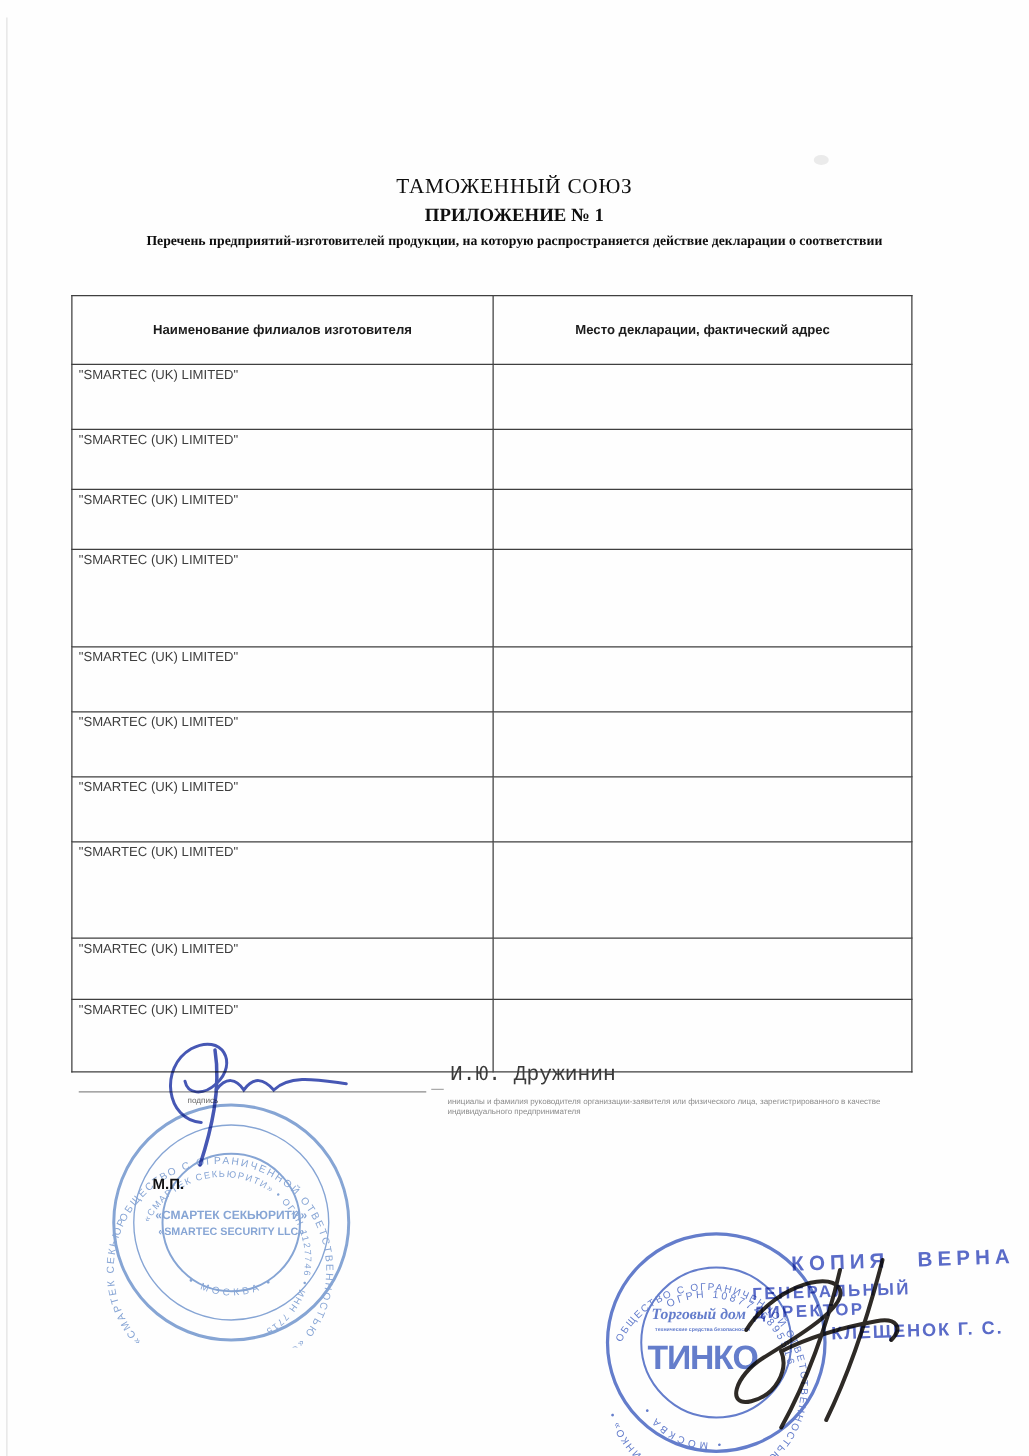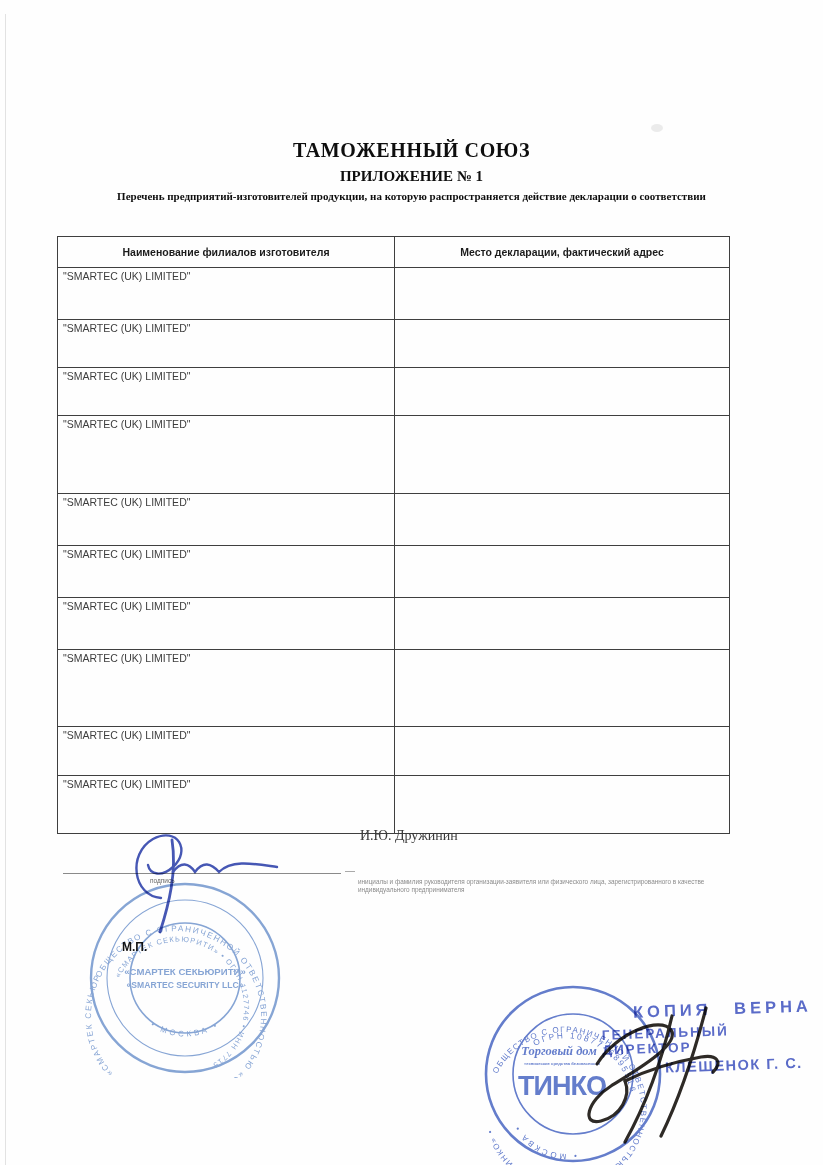--- a/index.html
+++ b/index.html
@@ -6,48 +6,48 @@
   body{
     width:823px;height:1165px;position:relative;background:#fefefe;
     font-family:"Liberation Sans",sans-serif;overflow:hidden;color:#1a1a1a;
   }
   .edge-line{position:absolute;left:5px;top:14px;width:1px;height:1151px;background:#e2e2e2;}
   .smudge{position:absolute;left:651px;top:124px;width:12px;height:8px;background:#ebebeb;border-radius:50%;}
 
   
   .doc-header{position:absolute;left:0;top:139px;width:823px;text-align:center;
     font-family:"Liberation Serif",serif;color:#0e0e0e;}
-  .t1{font-size:20px;font-weight:bold;letter-spacing:.6px;text-align:center;}
+  .t1{font-size:17px;font-weight:normal;letter-spacing:.6px;text-align:center;}
   .t2{font-size:15px;font-weight:bold;margin-top:6px;}
   .t3{font-size:15px;font-weight:bold;margin-top:4px;letter-spacing:.2px;}
   .subtitle{width:660px;margin:5px auto 0;font-size:11px;font-weight:bold;line-height:1.15;font-family:Liberation Serif, serif;}
 
   
   .decl-table{position:absolute;left:57px;top:236px;width:672px;border-collapse:collapse;table-layout:fixed;}
   .decl-table th,.decl-table td{border:1px solid #3f3f3f;}
-  .decl-table th{height:16px;font-size:10.5px;font-weight:bold;color:#1c1c1c;padding:7px 2px;}
+  .decl-table th{height:16px;font-size:10.5px;font-weight:bold;color:#1c1c1c;padding:19px 2px;}
   .decl-table col.c1{width:337px;}
   .decl-table col.c2{width:335px;}
   .decl-table td{vertical-align:top;font-size:10.5px;color:#3d3d3d;padding:2px 2px 0 5px;}
   tbody tr:nth-child(1){height:52px;}
   tbody tr:nth-child(2){height:48px;}
   tbody tr:nth-child(3){height:48px;}
   tbody tr:nth-child(4){height:78px;}
   tbody tr:nth-child(5){height:52px;}
   tbody tr:nth-child(6){height:52px;}
   tbody tr:nth-child(7){height:52px;}
   tbody tr:nth-child(8){height:77px;}
   tbody tr:nth-child(9){height:49px;}
   tbody tr:nth-child(10){height:58px;}
 
   
   .sig-line{position:absolute;left:63px;top:873px;width:278px;height:1px;background:#8a8a8a;}
   .sig-caption{position:absolute;left:150px;top:877px;font-size:6.5px;color:#666;}
-  .signer-name{position:absolute;left:360px;top:828px;font-family:Liberation Serif, serif;
-    font-size:14px;color:#3a3a3a;}
+  .signer-name{position:absolute;left:360px;top:851px;font-family:Liberation Mono, monospace;
+    font-size:17px;color:#3a3a3a;}
   .name-dash{position:absolute;left:345px;top:871px;width:10px;height:1px;background:#aaa;}
   .signer-fineprint{position:absolute;left:358px;top:878px;width:365px;font-size:6.4px;
     line-height:1.25;color:#8b8b8b;}
   .mp{position:absolute;left:122px;top:940px;font-size:12px;font-weight:bold;color:#141414;}
 
   
   .stamp{position:absolute;mix-blend-mode:multiply;}
   .smartec-seal{left:85px;top:878px;width:200px;height:200px;opacity:.92;}
   .tinko-seal{left:482px;top:983px;width:182px;height:182px;opacity:.95;}
   .blue-sig{left:115px;top:824px;width:180px;height:112px;}

